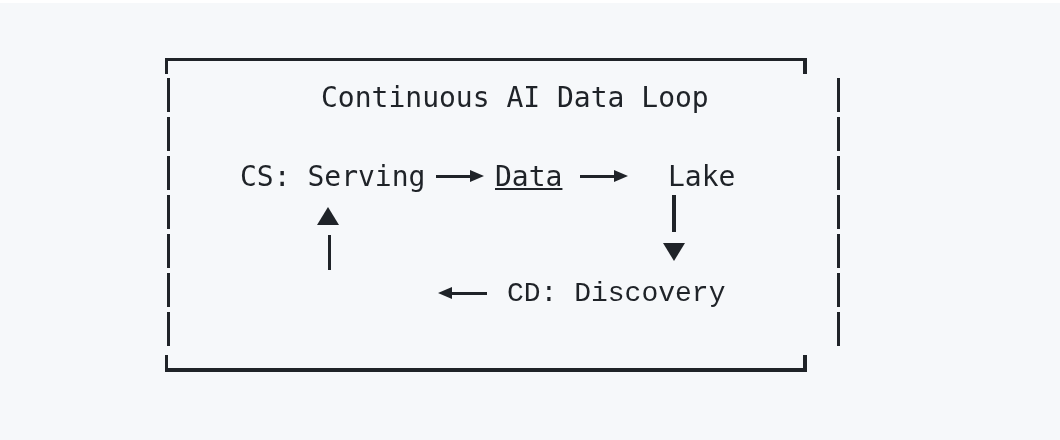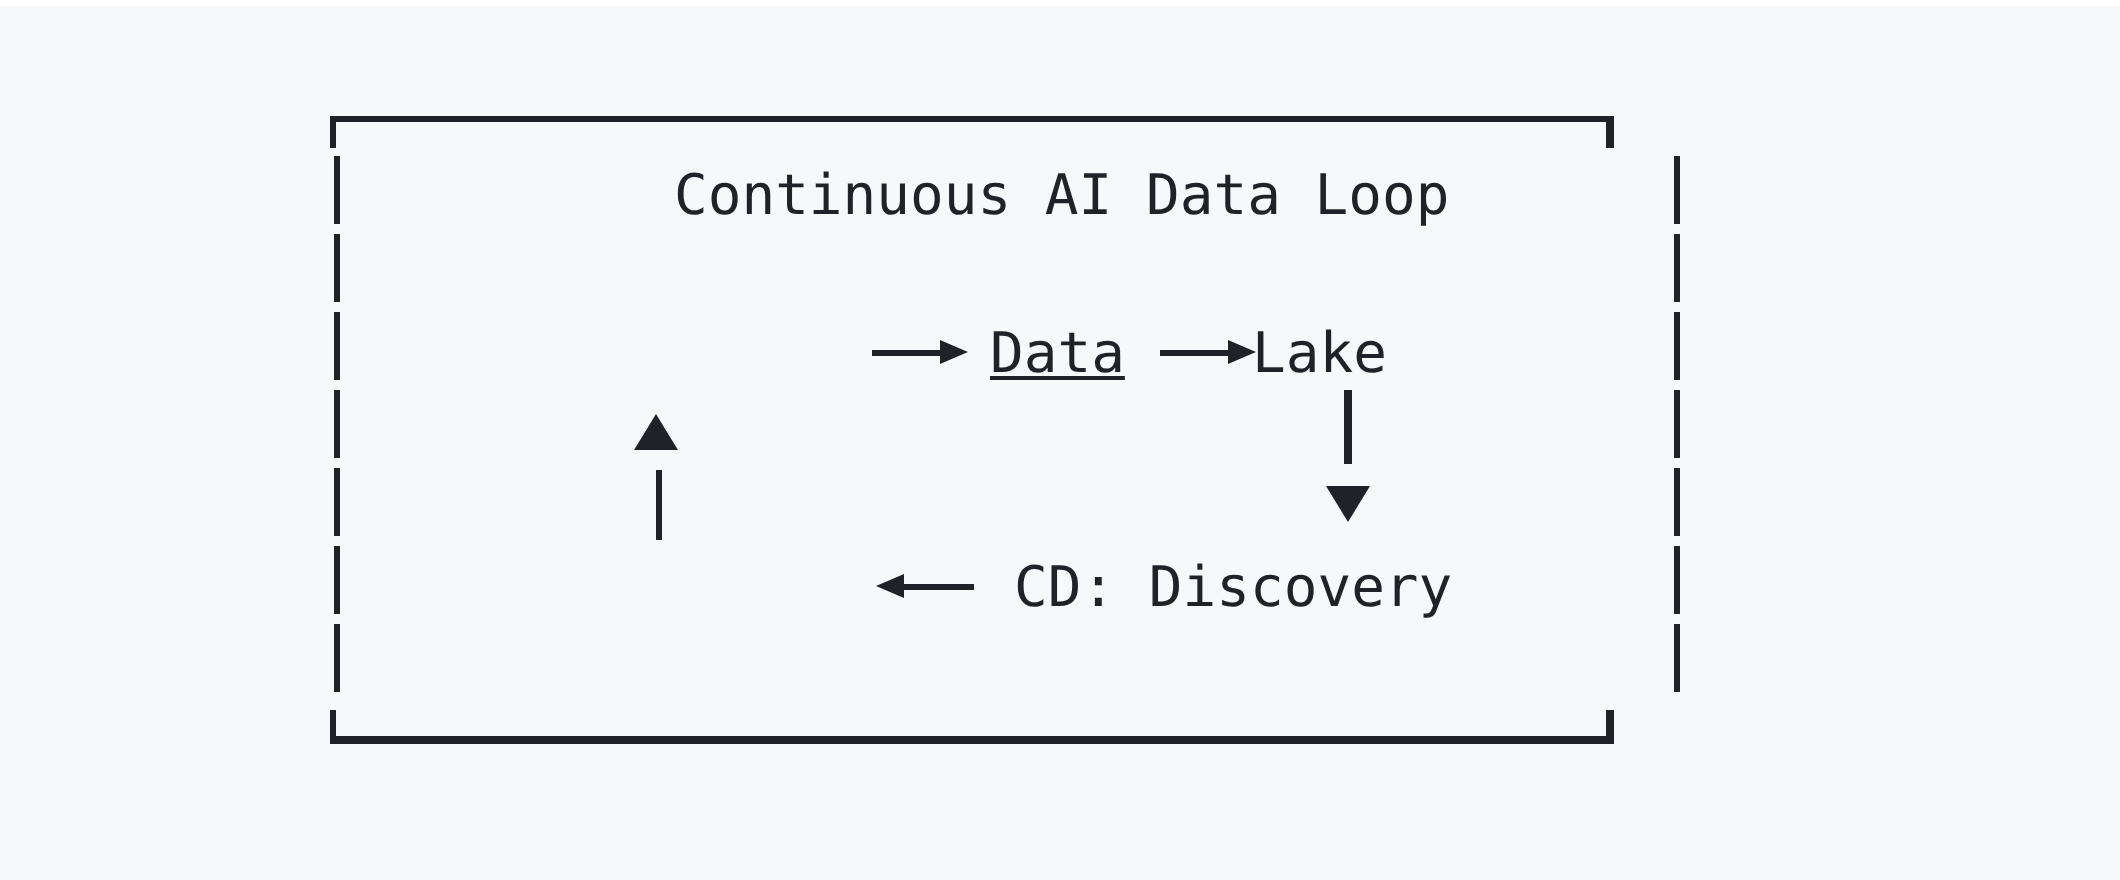--- a/index.html
+++ b/index.html
@@ -22,26 +22,26 @@
   .stub-tr{left:803px;top:57.5px;}
   .stub-bl{left:164.5px;top:355px;}
   .stub-br{left:803px;top:355px;}
   .b-dash{position:absolute;width:3.5px;top:78px;height:268px;
     background:repeating-linear-gradient(to bottom,var(--ink) 0 34px,transparent 34px 39px);}
   .b-left{left:166.5px;}
   .b-right{left:836.5px;}
 
   
   .label{position:absolute;height:39px;line-height:39px;font-size:28px;color:var(--ink);white-space:pre;}
-  .title{left:321px;top:78px;margin-left:16px;}
+  .title{left:321px;top:78px;}
   .n-serving{left:240px;top:157px;}
   .n-data{left:495px;top:157px;text-decoration:underline;}
-  .n-lake{left:626px;top:157px;}
+  .n-lake{left:668px;top:157px;}
   .n-improvement{left:239px;top:274px;}
-  .n-discovery{left:507px;top:274px;}
+  .n-discovery{left:507px;top:274px;font-family:Liberation Mono, monospace;}
 
   
   .aline{position:absolute;background:var(--ink);}
   .ahead{position:absolute;width:0;height:0;}
   
   .a1-line{left:436px;top:174.5px;width:36px;height:3px;}
   .a1-head{left:470px;top:170px;border-left:14px solid var(--ink);
            border-top:6px solid transparent;border-bottom:6px solid transparent;}
   
   .a2-line{left:580px;top:174.5px;width:36px;height:3px;}
@@ -70,20 +70,21 @@
   <div class="b stub stub-tl"></div>
   <div class="b stub stub-tr"></div>
   <div class="b b-bottom"></div>
   <div class="b stub stub-bl"></div>
   <div class="b stub stub-br"></div>
   <div class="b-dash b-left"></div>
   <div class="b-dash b-right"></div>
 
   <div class="label title">Continuous AI Data Loop</div>
 
+  <div class="label n-serving">CS: Serving</div>
   <div class="label n-data">Data</div>
   <div class="label n-lake">Lake</div>
   <div class="label n-discovery">CD: Discovery</div>
 
   <div>
     <div class="aline a1-line"></div>
     <div class="ahead a1-head"></div>
   </div>
   <div>
     <div class="aline a2-line"></div>

